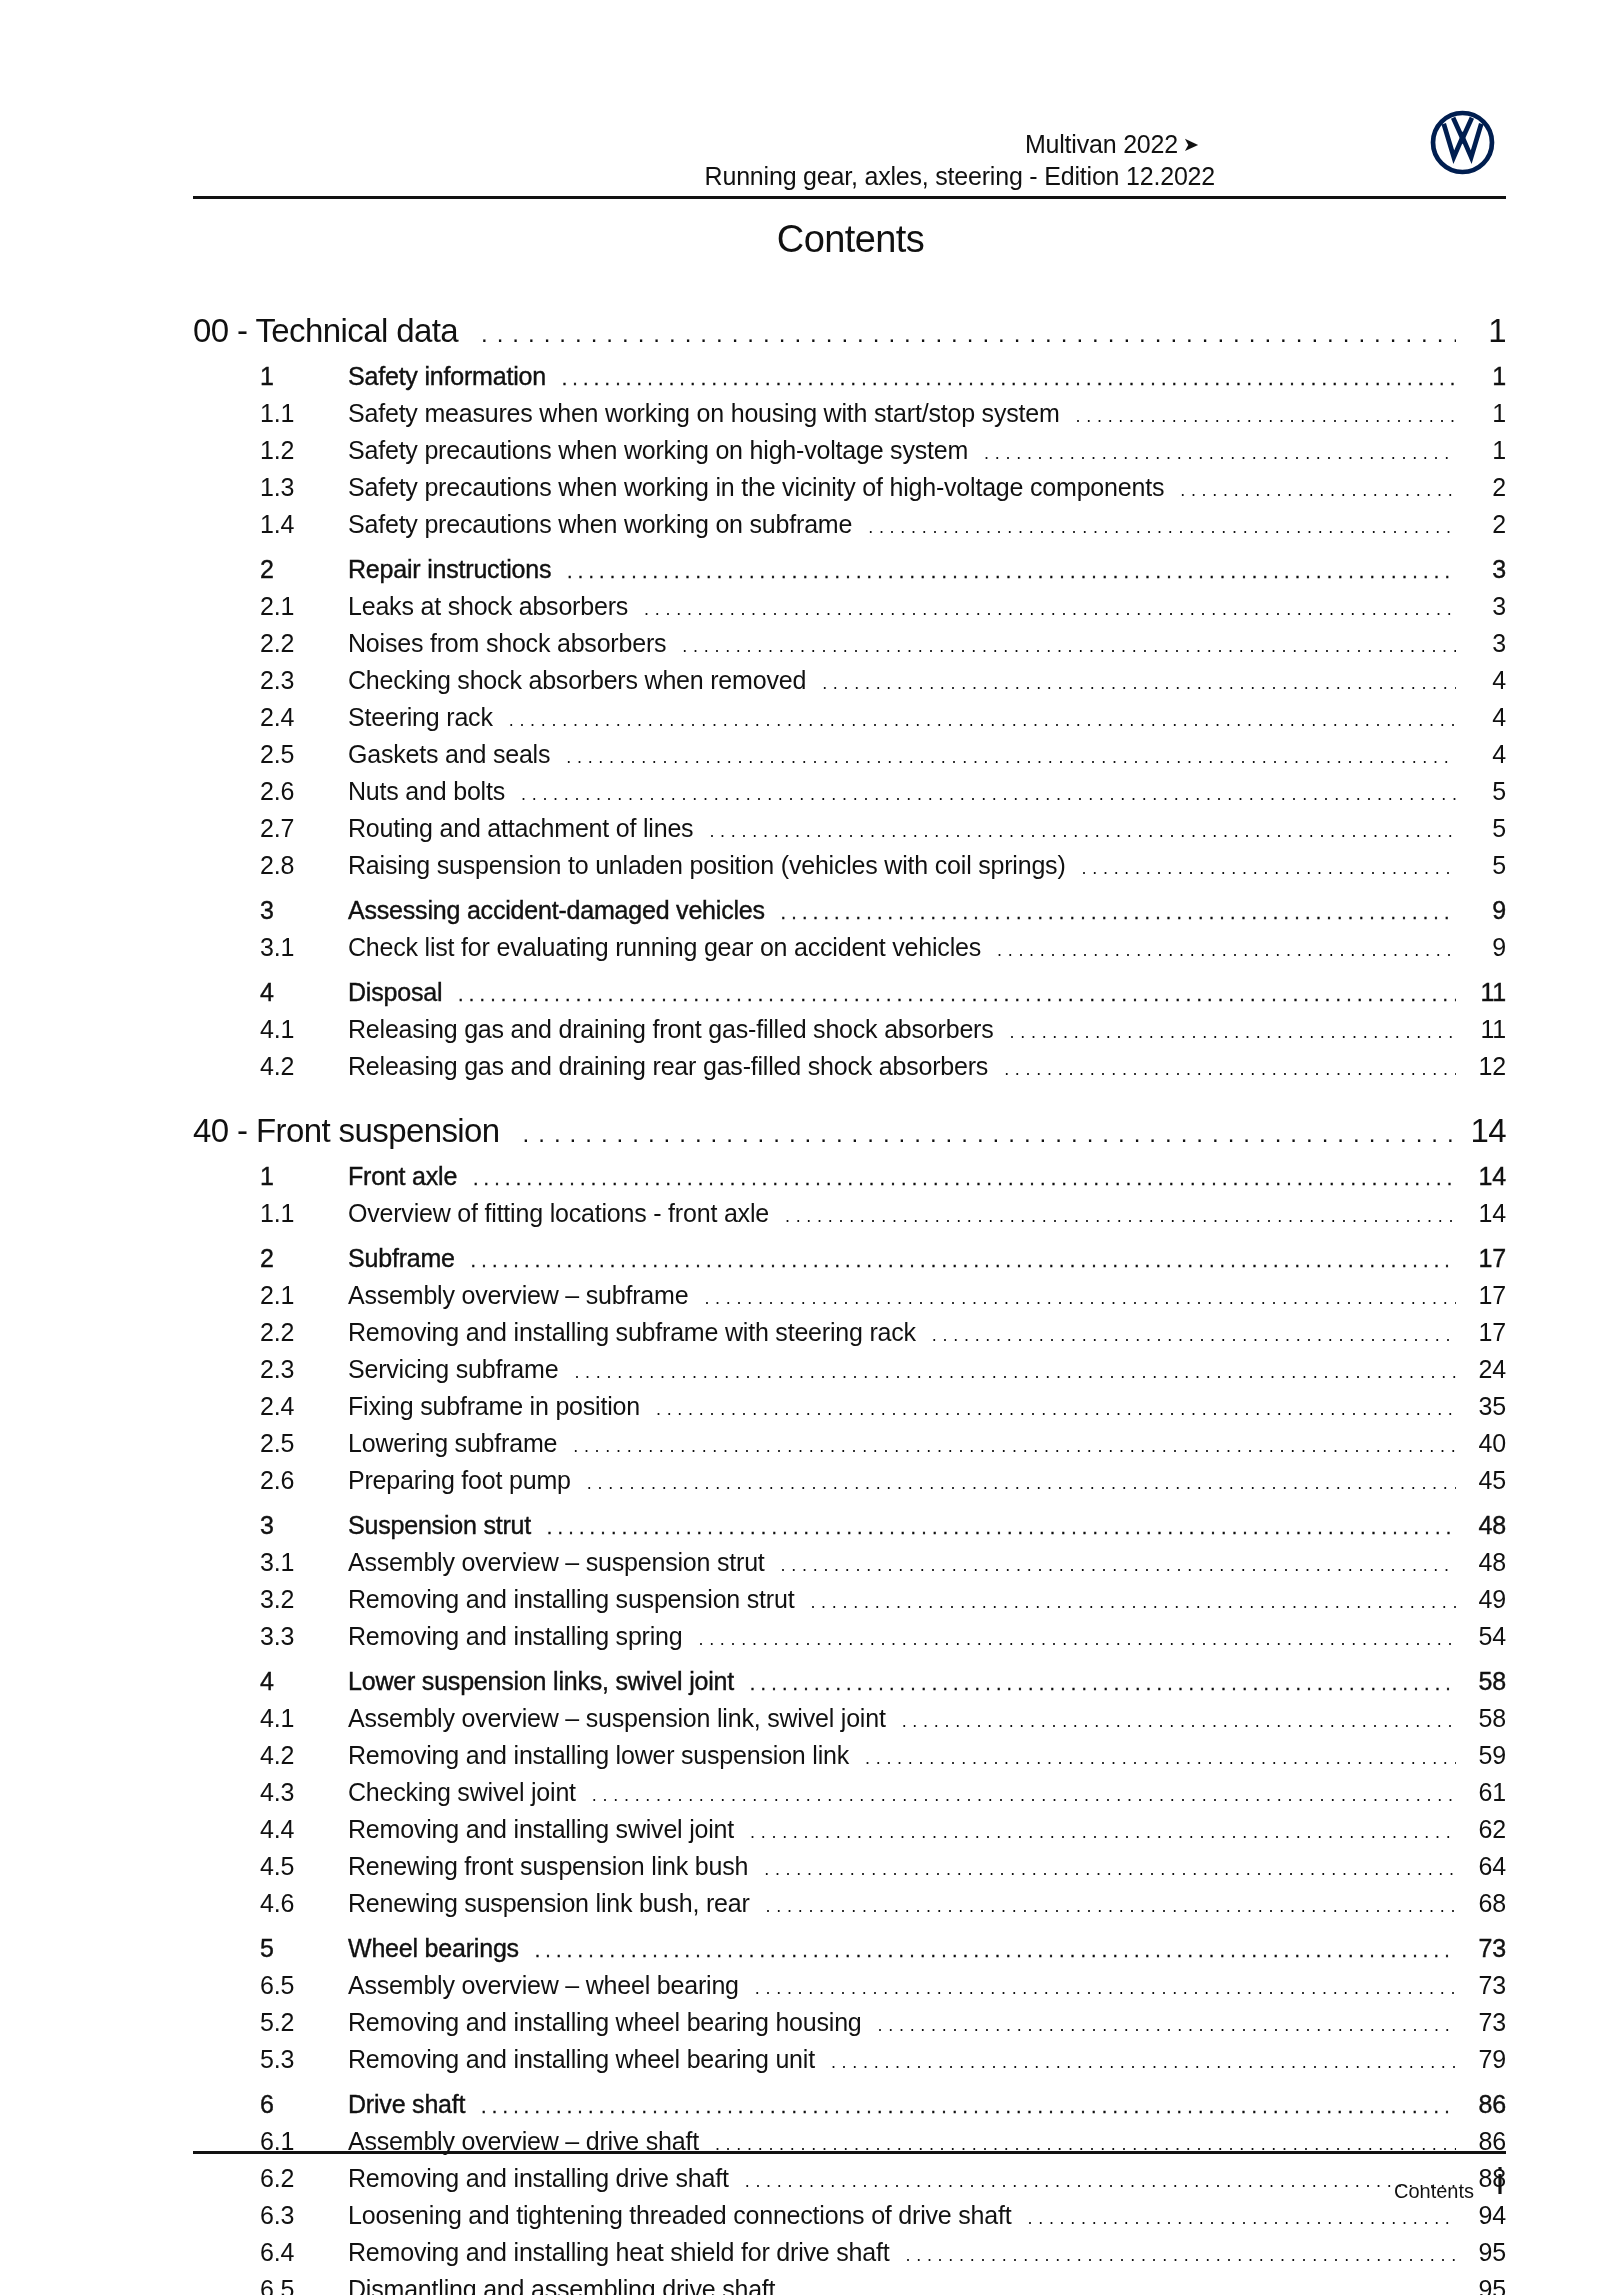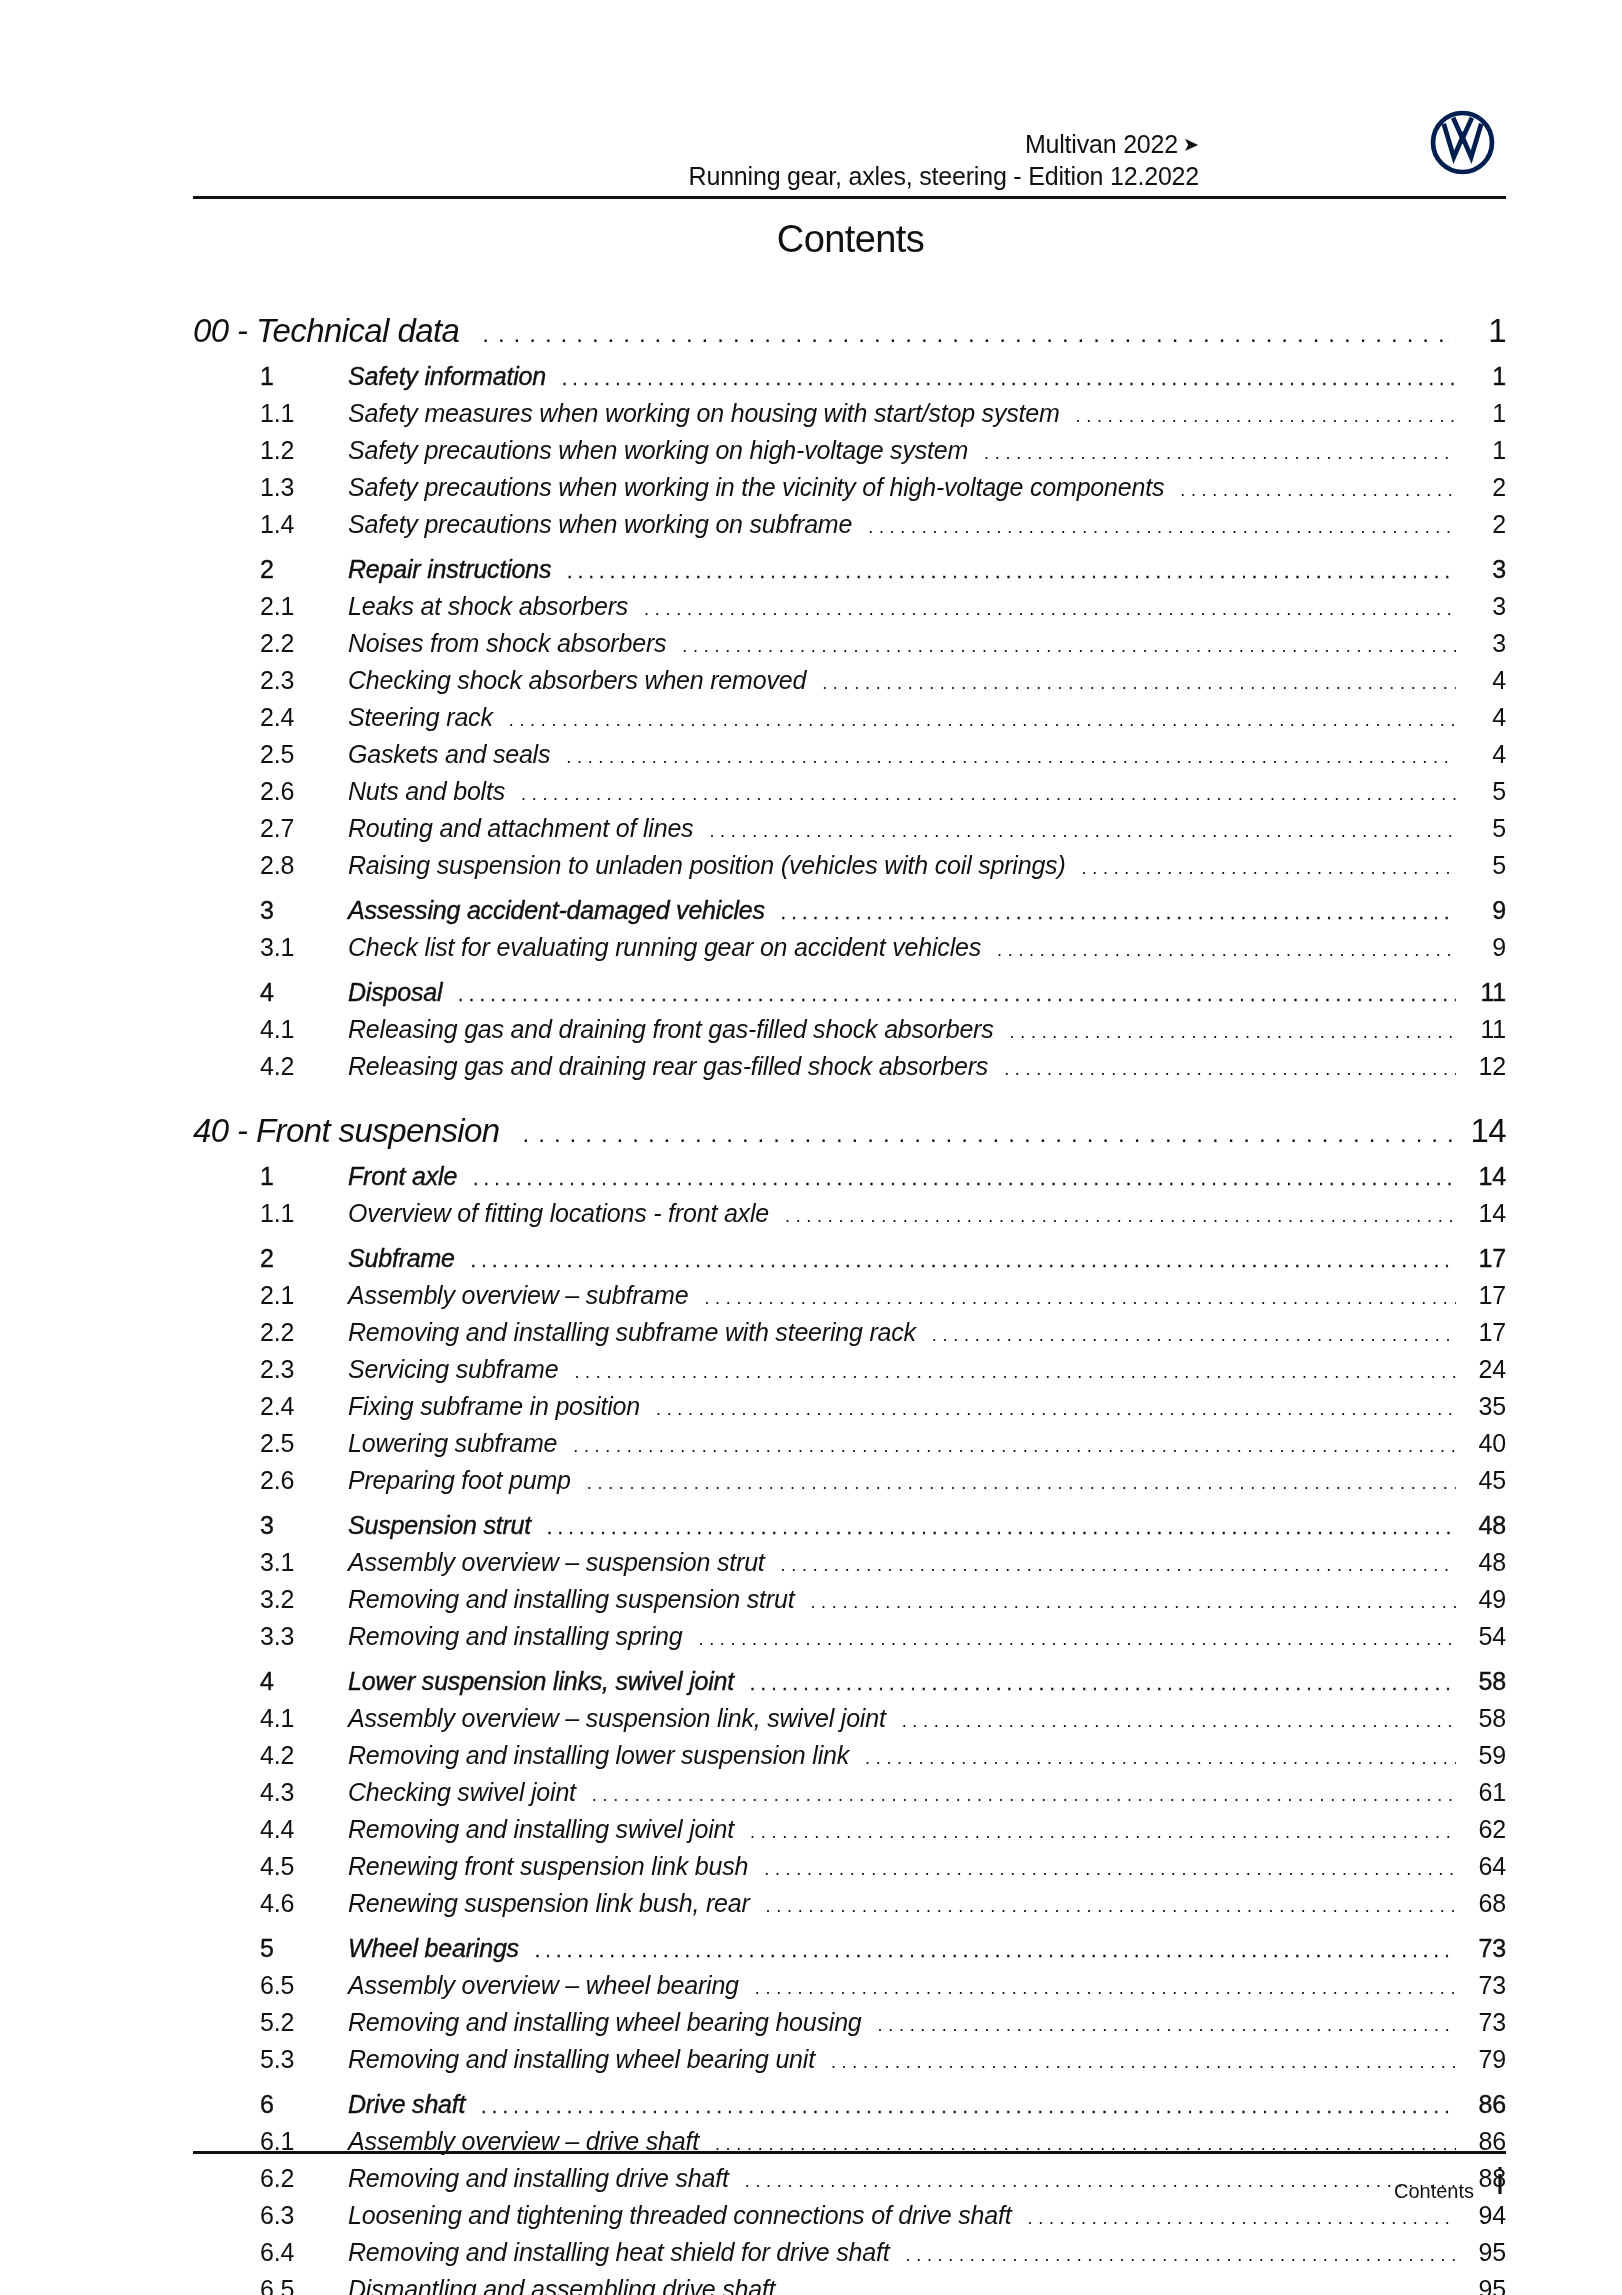--- a/index.html
+++ b/index.html
@@ -1,33 +1,33 @@
 <!DOCTYPE html>
 <html style="font-size:13px"><head>
 <meta charset="utf-8">
 <style>
   html, body { margin:0; padding:0; background:#ffffff; }
   body { width:1623px; height:2295px; position:relative; overflow:hidden;
          font-family:"Liberation Sans", sans-serif; color:#111111; }
   .header { position:absolute; left:0; top:0; width:1421px; height:211px; }
   .hdr-line1 { position:absolute; right:222px; top:130px; font-size:25px; line-height:29px; letter-spacing:-0.2px; white-space:nowrap; }
-  .hdr-line2 { position:absolute; right:222px; top:162px; font-size:25px; line-height:29px; letter-spacing:-0.2px; white-space:nowrap; }
+  .hdr-line2 { position:absolute; right:206px; top:162px; font-size:25px; line-height:29px; letter-spacing:-0.2px; white-space:nowrap; }
   .arrow { font-size:19.5px; margin-left:4.9px; vertical-align:1.6px; }
   .vw-logo { position:absolute; left:1429px; top:109px; width:67px; height:67px; }
   .rule-top { position:absolute; left:193px; top:196px; width:1313px; height:3.2px; background:#111; }
   .title { position:absolute; left:0; width:1701px; top:218px; text-align:center; font-size:38px; line-height:42px; letter-spacing:-0.6px; }
   .toc { position:absolute; left:193px; top:310px; width:1313px; }
   .chapter { display:flex; align-items:baseline; font-size:33px; line-height:41px; letter-spacing:-0.6px; margin-bottom:4.9px; }
   .chapter + .section { margin-top:0; }
   .chapter.later { margin-top:24px; }
   .entry { display:flex; align-items:baseline; font-size:25px; line-height:34px; letter-spacing:-0.2px; padding-left:67px; }
   .entry.section { margin-top:8px; font-weight:400; -webkit-text-stroke:0.4px #111; }
   .chapter + .entry.section { margin-top:0; }
   .num { width:88px; flex:0 0 88px; }
-  .label { white-space:nowrap;font-style:italic; }
+  .label { white-space:nowrap; }
   .dots { flex:1 1 auto; overflow:hidden; white-space:nowrap; margin:0 18px 0 16px; letter-spacing:5.7px; font-size:18px; }
   .chapter .dots { font-size:24px; letter-spacing:9px; margin-left:23px; }
   .page { flex:0 0 auto; text-align:right; min-width:32px; }
   .rule-bottom { position:absolute; left:193px; top:2151px; width:1313px; height:3.2px; background:#111; }
   .footer-label { position:absolute; right:149px; top:2179px; font-size:20px; line-height:24px; }
   .footer-page { position:absolute; right:119px; top:2161px; font-size:36px; line-height:41px; }
 </style>
 </head>
 <body>
 

